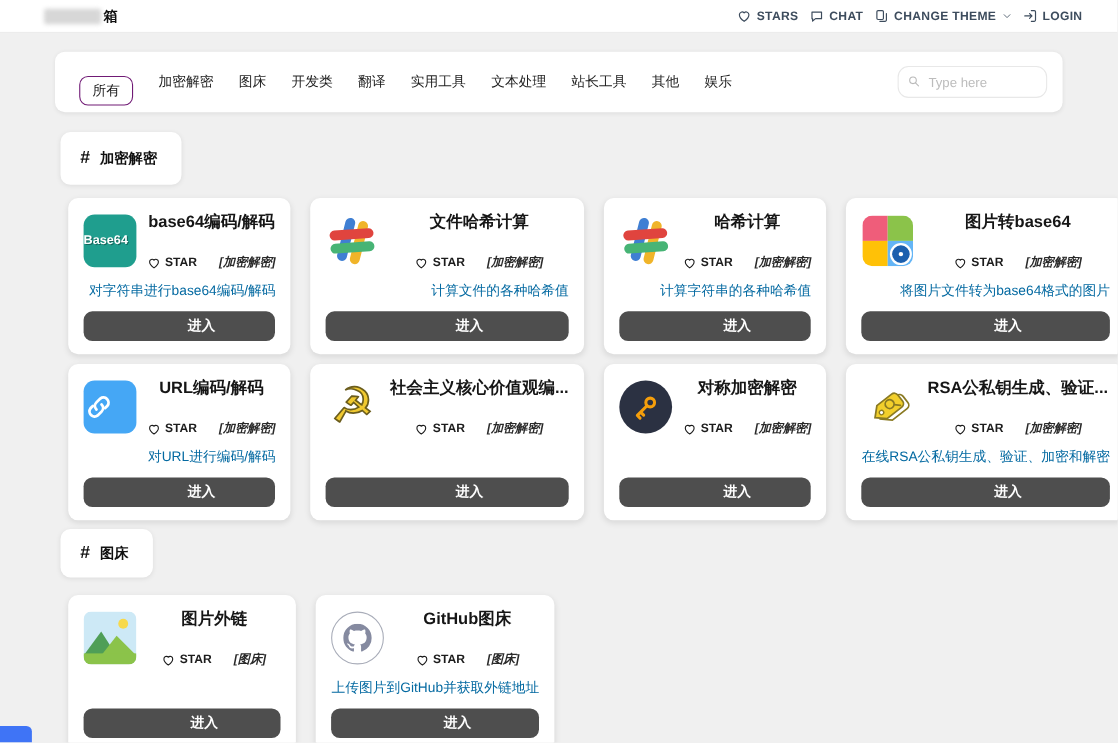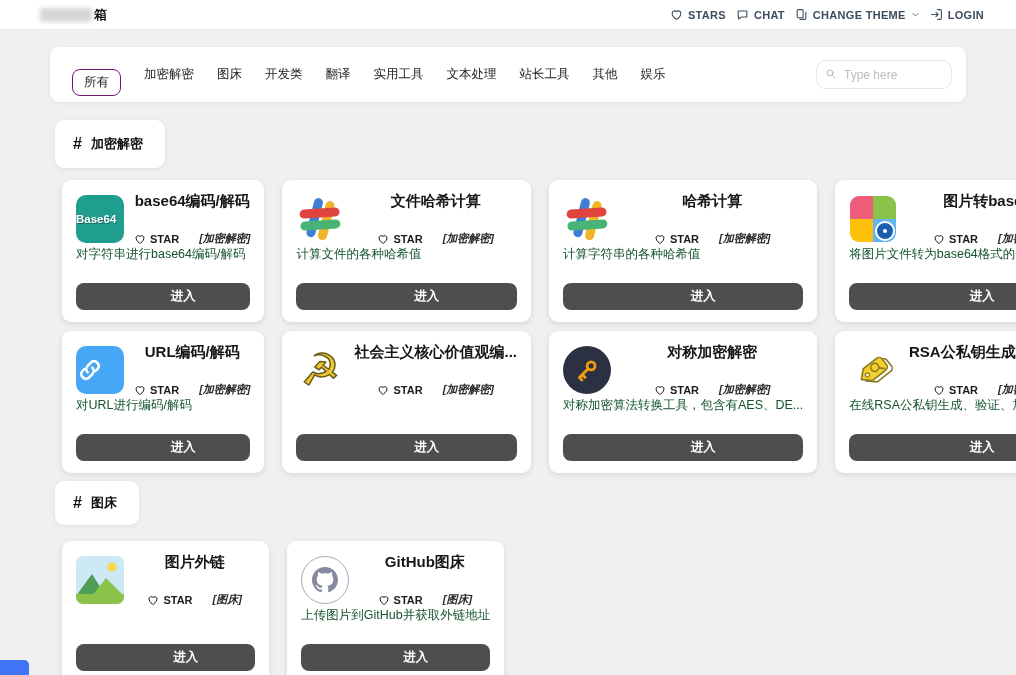--- a/index.html
+++ b/index.html
@@ -67,21 +67,21 @@
   .card-head { flex:1; min-width:0; text-align:center; }
   .card-title {
     font-size:15px; font-weight:bold; color:#161616;
     white-space:nowrap; overflow:hidden; text-overflow:ellipsis;
   }
   .card-meta { margin-top:20px; display:flex; justify-content:center; align-items:center; gap:20px; }
   .star { display:flex; align-items:center; gap:4px; font-size:11px; font-weight:bold; color:#1c1c1c; cursor:pointer; background:none; border:none; font-family:inherit; }
   .star svg { width:12px; height:12px; fill:none; stroke:#1c1c1c; stroke-width:2; }
   .tag { font-size:11px; font-weight:600; color:#2a2a2a; white-space:nowrap;font-style:italic; }
   .card-desc {
-    text-align:left; font-size:12.5px; color:#14532d;
+    margin-top:10px; text-align:right; font-size:12.5px; color:#0369a1;
     white-space:nowrap; overflow:hidden; text-overflow:ellipsis;
   }
   .enter-btn {
     margin-top:auto; height:27px; border:none; border-radius:8px;
     background:var(--button_bg,#4e4e4e); color:#fff; font-size:12.5px; font-weight:bold;
     cursor:pointer; width:100%; font-family:inherit;padding-left:40px;
   }
   
   .icon-sq { border-radius:10px; width:48px; height:48px; display:flex; align-items:center; }
   .teal { background:var(--base64_teal,#1f9e8e); }
@@ -339,21 +339,20 @@
           <button class="star">
             <svg viewBox="0 0 24 24">
                 <path d="M12 21s-8-5.2-8-11a4.6 4.6 0 0 1 8-3.1A4.6 4.6 0 0 1 20 10c0 5.8-8 11-8 11z"></path>
               </svg>
             <span>STAR</span>
           </button>
           <span class="tag">[加密解密]</span>
         </div>
       </div>
     </div>
-    <div class="card-desc">对称加密算法转换工具，包含有AES、DE...</div>
     <button class="enter-btn">进入</button>
   </div>
 
   <div class="card">
     <div class="card-top">
       <div class="tool-icon">
         <svg viewBox="0 0 48 48">
           <g transform="rotate(-38 24 24)">
             <path d="M17 17h17a4 4 0 0 1 4 4v7a4 4 0 0 1-4 4H17l-8-7.5z" fill="none" stroke="#8a7a23" stroke-width="1.6" transform="translate(3 4)"></path>
             <path d="M17 17h17a4 4 0 0 1 4 4v7a4 4 0 0 1-4 4H17l-8-7.5z" fill="#f2cf2b" stroke="#8a7a23" stroke-width="1.6"></path>

